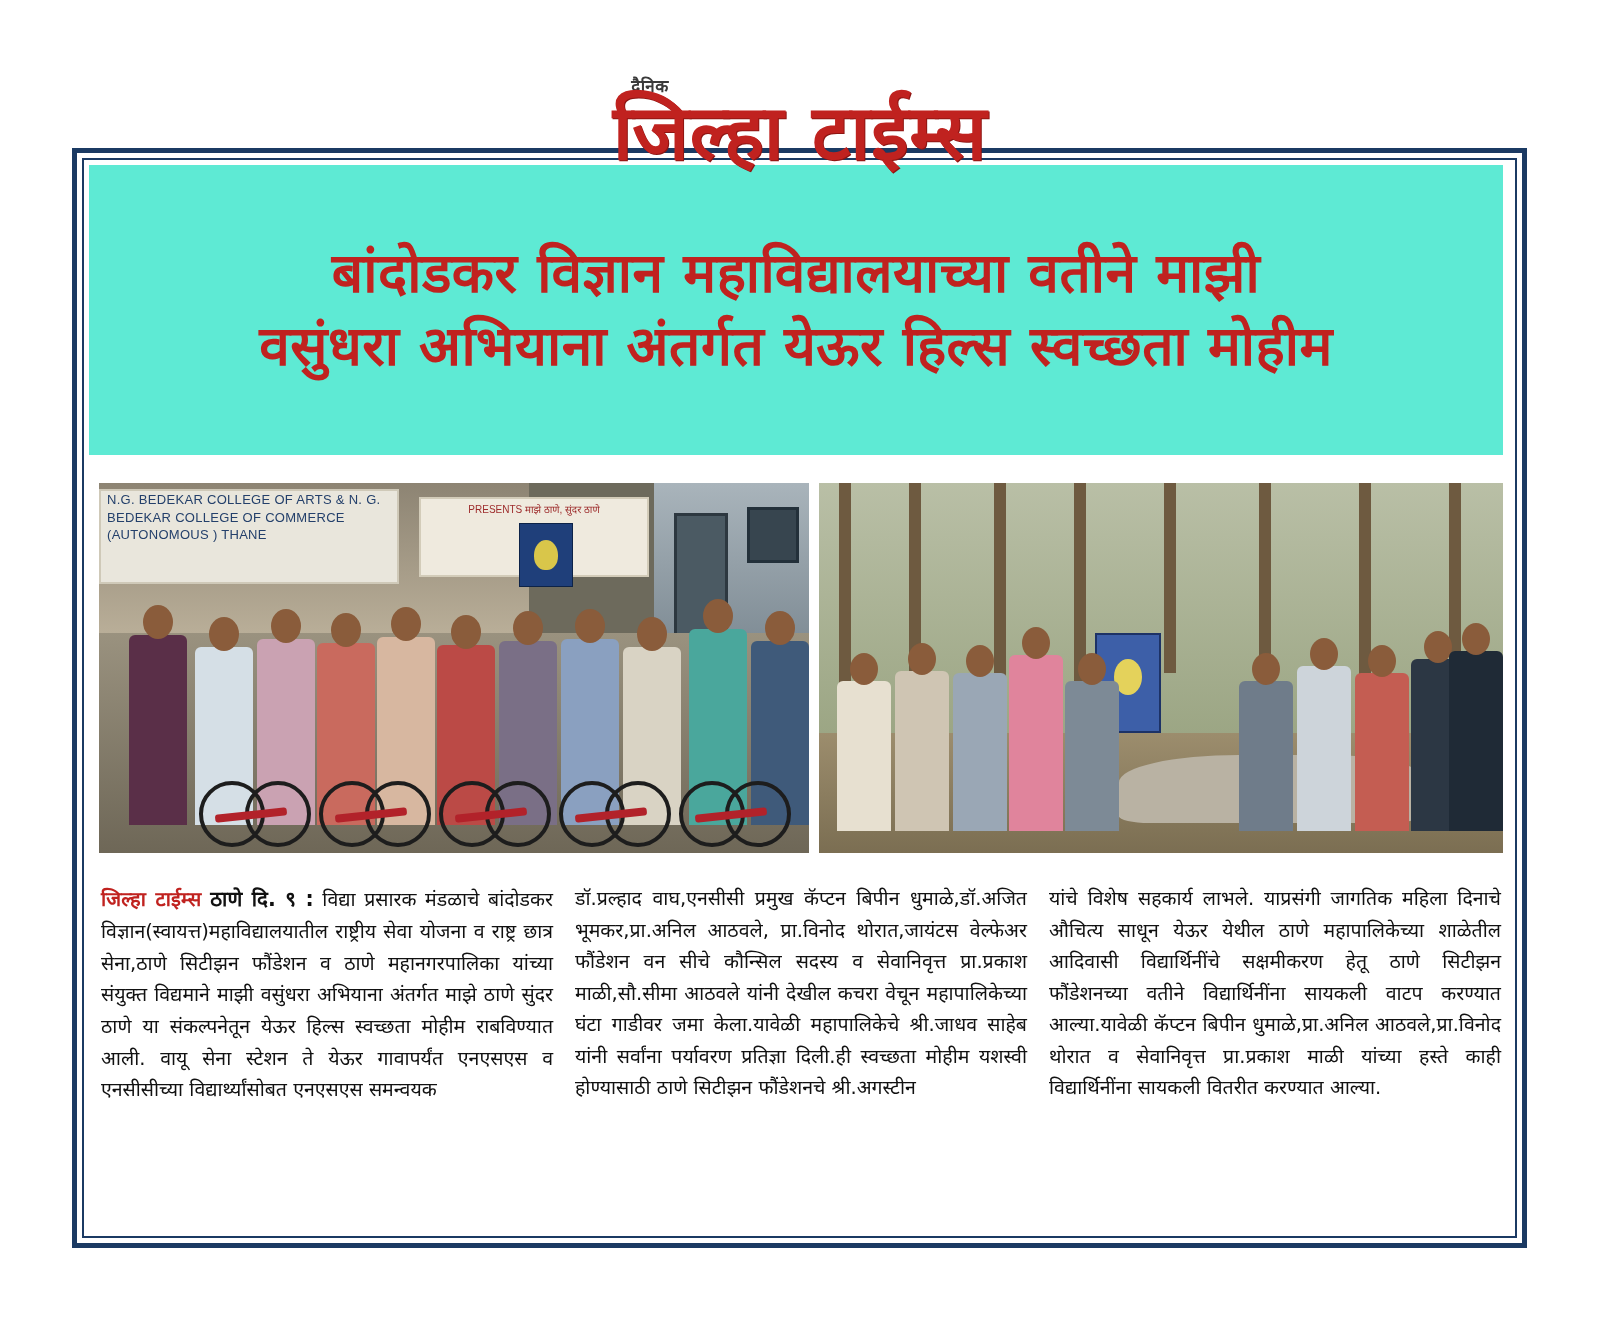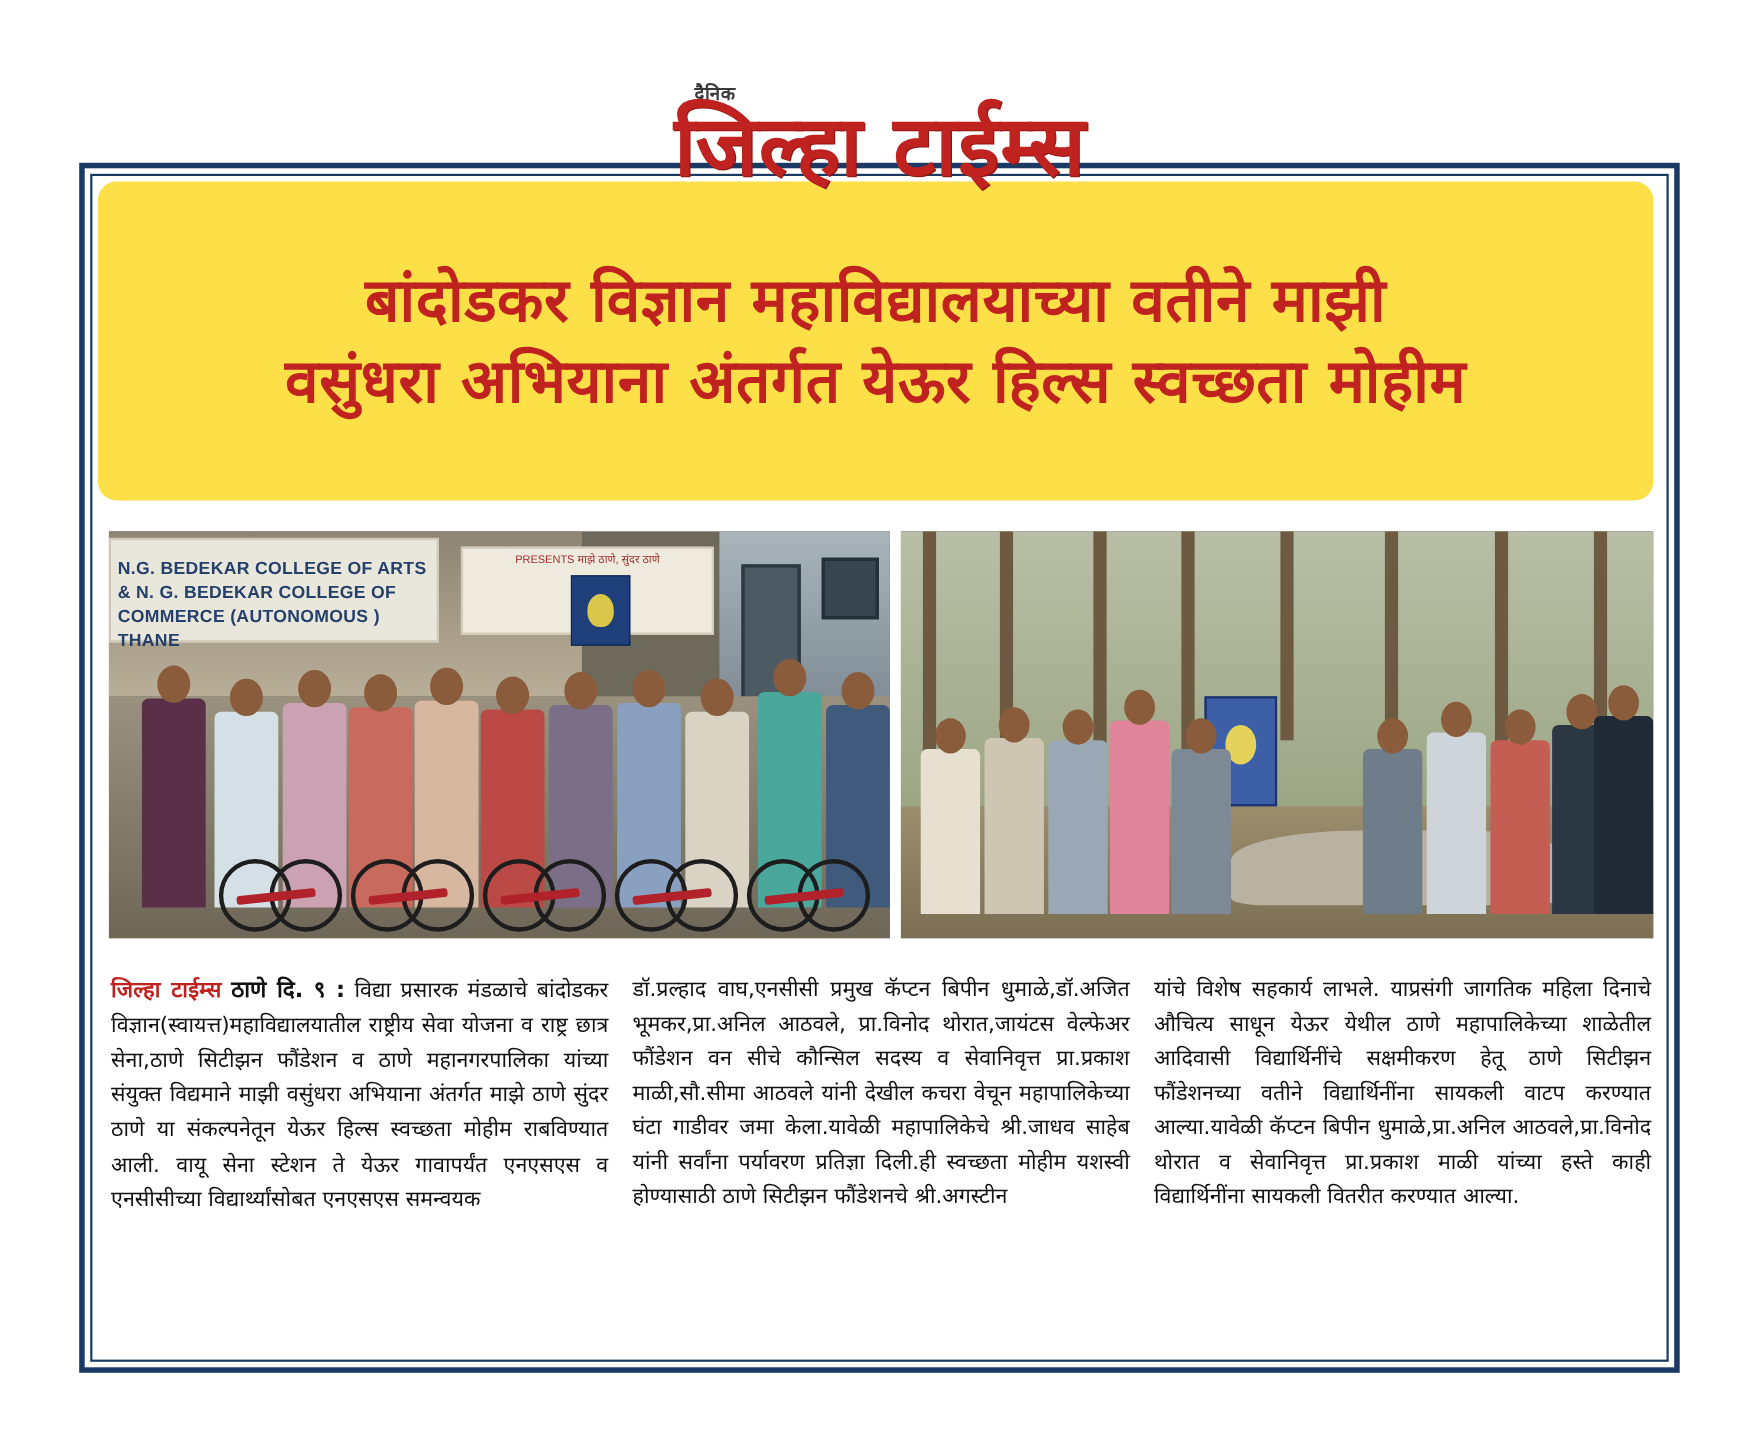--- a/index.html
+++ b/index.html
@@ -70,28 +70,27 @@
     box-sizing: border-box;
   }
 
   
   .headline-band {
     position: absolute;
     top: 12px;
     left: 12px;
     width: 1414px;
     height: 290px;
-    background: #fde047;
+    background: #5eead4;
     box-sizing: border-box;
     display: flex;
     flex-direction: column;
     align-items: center;
     justify-content: center;
     padding: 4px 10px;
-    border-radius: 17px;
   }
   .headline-line {
     font-family: "DejaVu Sans", sans-serif;
     font-weight: bold;
     color: #c0221f;
     font-size: 55px;
     line-height: 1.32;
     text-align: center;
     white-space: nowrap;
     letter-spacing: 0.5px;
@@ -116,22 +115,22 @@
   .photo-right { width: 684px; height: 370px; }
 
   
   .p1-wallA {
     position: absolute; left: 0; top: 0; width: 430px; height: 150px;
     background: linear-gradient(#8d8473, #b9ae98);
   }
   .p1-banner {
     position: absolute; left: 0; top: 6px; width: 300px; height: 95px;
     background: #e9e6dc; border: 2px solid #cfc9b8;
-    font-size: 16px; color: #24406b; padding: 16px 6px; box-sizing: border-box;
-    font-weight: bold; line-height: 1.35; letter-spacing: 0.3px;
+    font-size: 13px; color: #24406b; padding: 0 6px; box-sizing: border-box;
+    font-weight: normal; line-height: 1.35; letter-spacing: 0.3px;
   }
   .p1-banner2 {
     position: absolute; left: 320px; top: 4px; width: 230px; height: 80px;
     background: #efeade; border: 2px solid #d3ccb9;
     font-size: 10px; color: #9d2b2b; padding: 4px 6px; box-sizing: border-box;
     text-align: center; line-height: 1.3; margin-top: 10px;
   }
   .p1-flagbox {
     position: absolute; left: 420px; top: 40px; width: 52px; height: 62px;
     background: #1f3f7a; border: 1px solid #0d2348;

